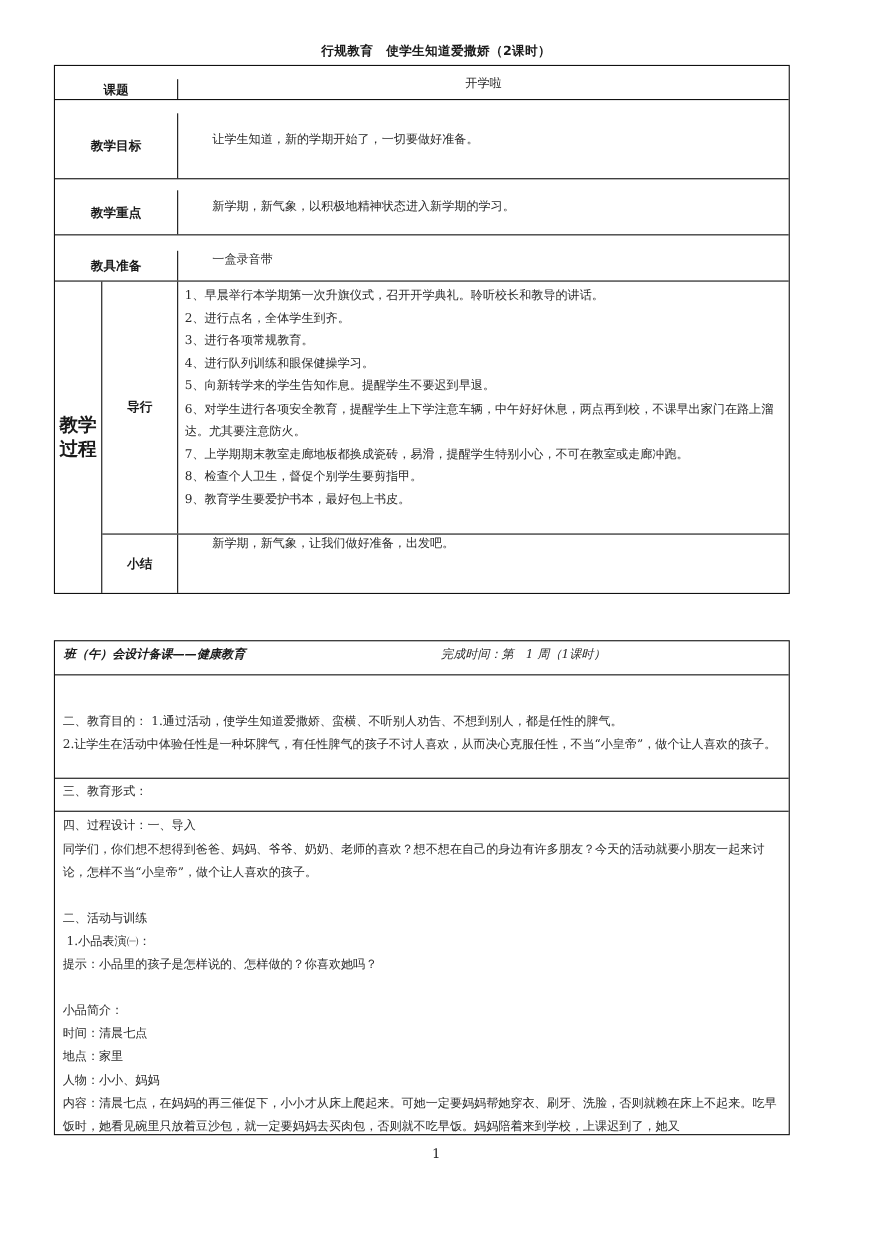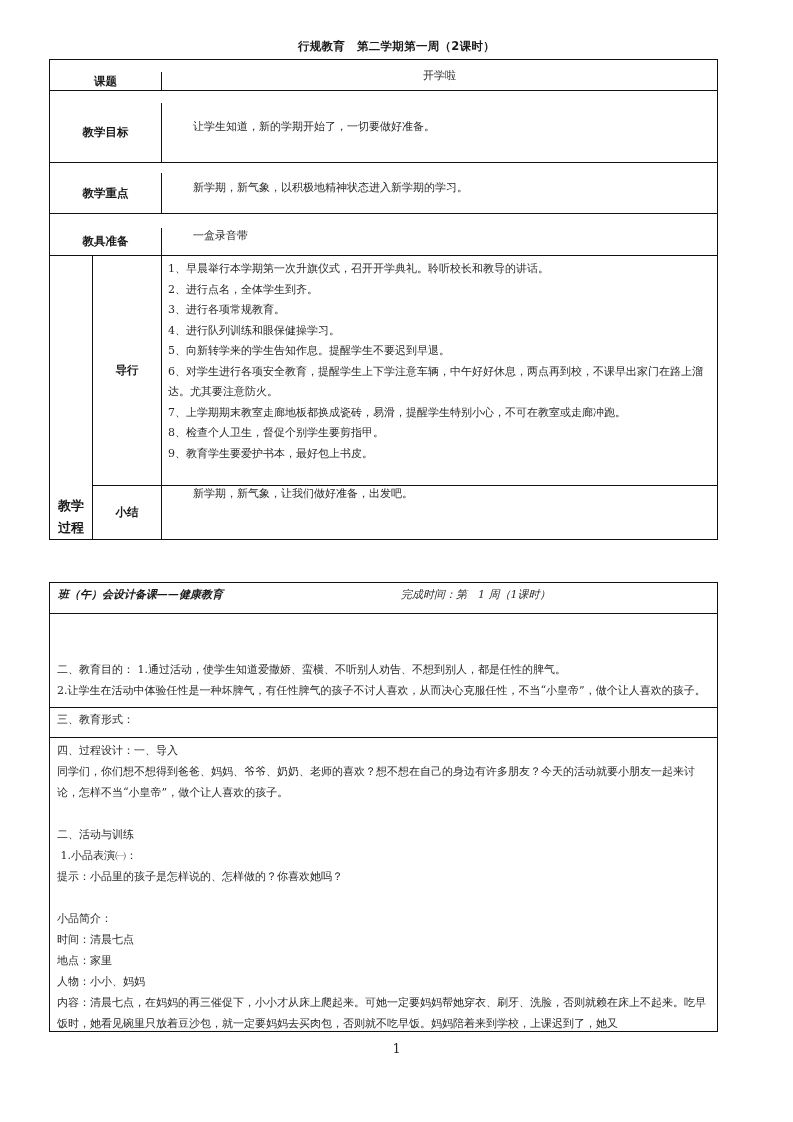--- a/index.html
+++ b/index.html
@@ -77,25 +77,25 @@
     }
     .t1 .proc-col {
       position: absolute;
       left: 0;
       top: 196px;
       bottom: 0;
       width: 43px;
       border-right: 1.3px solid #111;
       box-sizing: border-box;
       display: flex;
-      align-items: flex-end;
+      align-items: center;
       justify-content: center;
       font-family: Liberation Serif, serif;
       font-weight: bold;
-      font-size: 13px;
+      font-size: 17px;
       line-height: 22px;
       text-align: center;
     }
     .t1 .sub-row {
       position: absolute;
       left: 43px;
       right: 0;
       box-sizing: border-box;
     }
     .t1 .sub-label {
@@ -199,21 +199,21 @@
       width: 793px;
       top: 1042px;
       text-align: center;
       font-size: 12px;
       color: #222;
     }
   </style>
 </head>
 <body>
 
-<div class="page-title">行规教育　第二学期第一周（2课时）</div>
+<div class="page-title">行规教育　使学生知道爱撒娇（2课时）</div>
 
 <div class="t1">
 
   <div class="row" style="top:0; height:31px;">
     <div class="label">课题</div>
     <div class="content center">开学啦</div>
   </div>
 
   <div class="row" style="top:31px; height:72px;">
     <div class="label">教学目标</div>
@@ -264,21 +264,21 @@
 
 <div class="t2">
 
   <div class="row" style="top:0; height:31px;font-style:italic;">
     <div class="header-left">班（午）会设计备课——健康教育</div>
     <div class="header-right">完成时间：第　1 周（1课时）</div>
   </div>
 
 
   <div class="row" style="top:61px; height:64px;">
-    <div class="para" style="top:15px;">
+    <div class="para" style="top:1px;">
       <p>二、教育目的：  1.通过活动，使学生知道爱撒娇、蛮横、不听别人劝告、不想到别人，都是任性的脾气。</p>
       <p> 2.让学生在活动中体验任性是一种坏脾气，有任性脾气的孩子不讨人喜欢，从而决心克服任性，不当“小皇帝”，做个让人喜欢的孩子。</p>
     </div>
   </div>
 
   <div class="row" style="top:125px; height:30px;">
     <div class="para" style="top:1px;">三、教育形式：</div>
   </div>
 
   <div class="row last" style="top:155px; bottom:0;">

